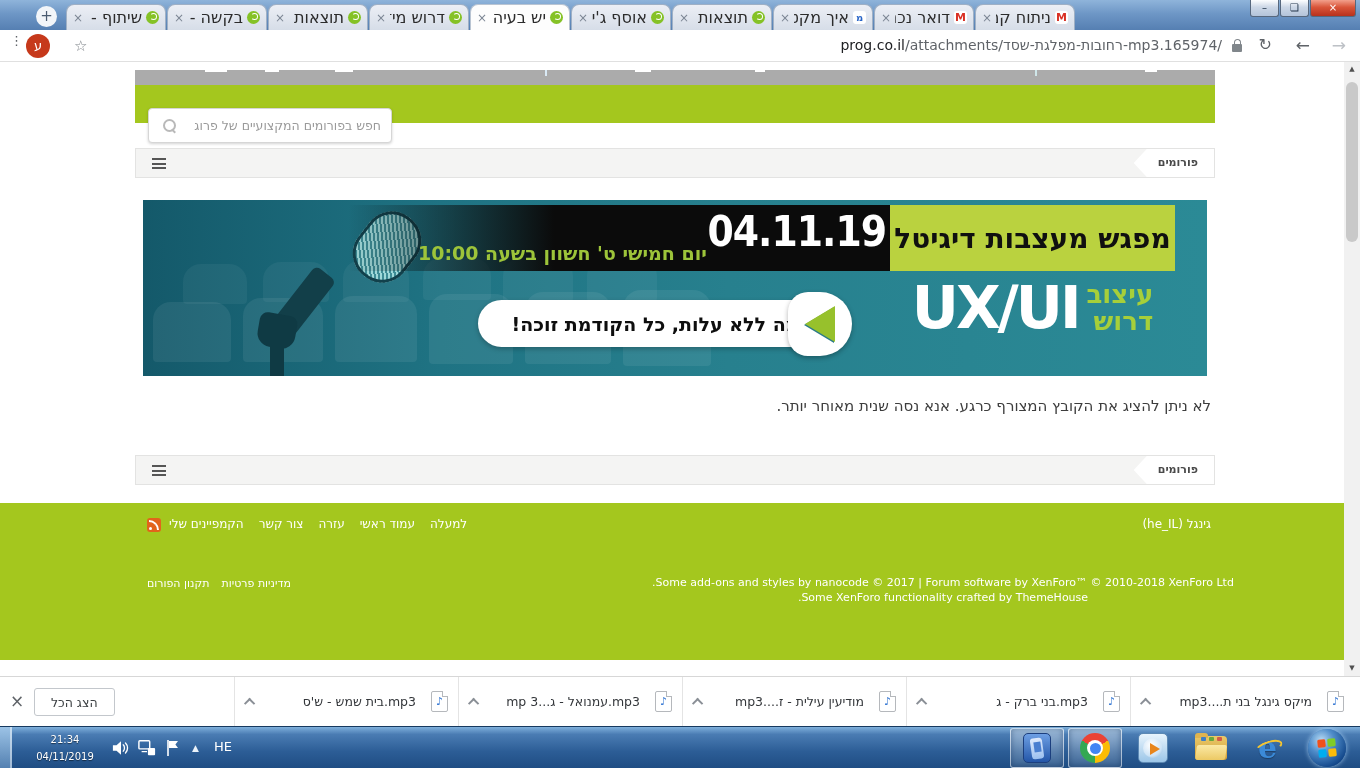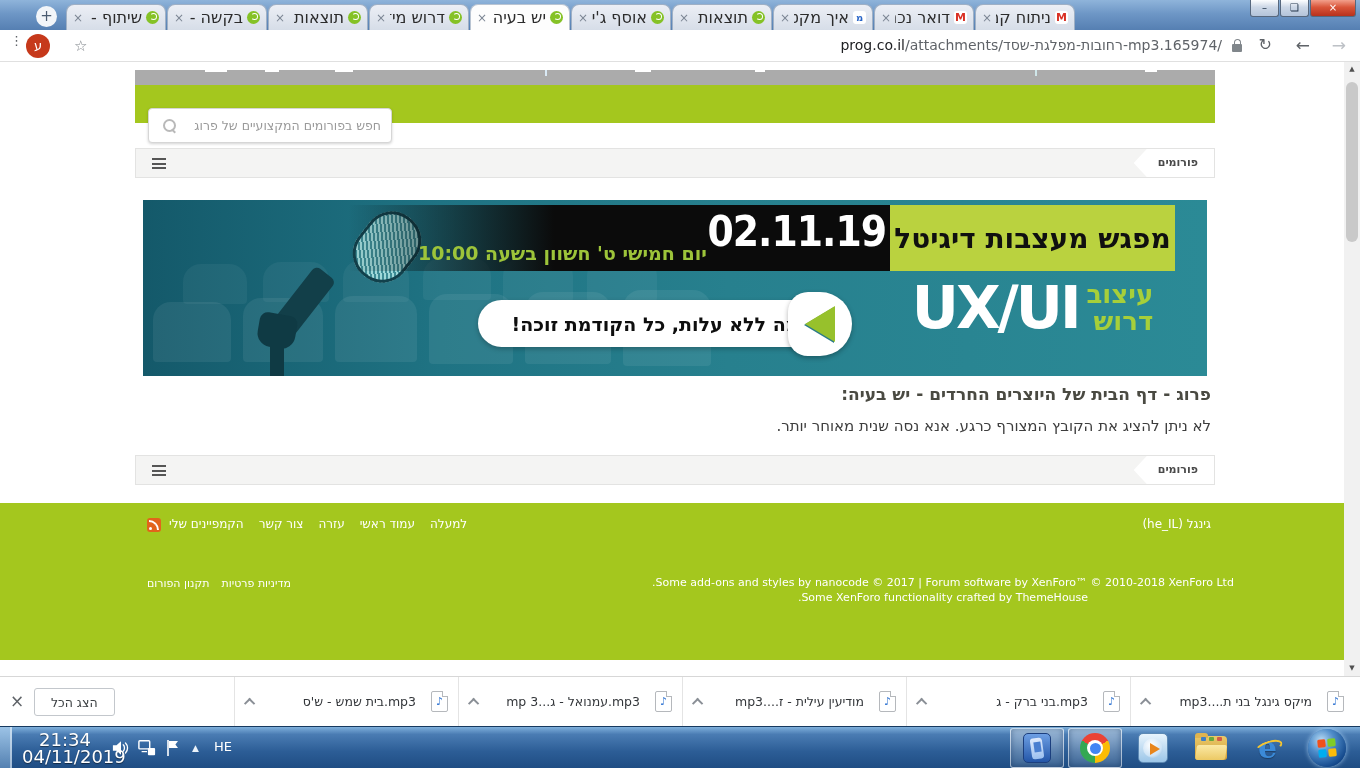--- a/index.html
+++ b/index.html
@@ -167,21 +167,21 @@
     line-height:19px; text-align:center; }
   .fileicon::after { content:""; position:absolute; right:-1px; top:-1px; width:5px; height:5px;
     background:#fff; border-left:1px solid #b5b8bc; border-bottom:1px solid #b5b8bc; }
 
   
   .taskbar { position:absolute; left:0; top:726px; width:1360px; height:42px;
     background:linear-gradient(180deg,#7fb0dc 0%,#4a7cb3 18%,#2c5d96 60%,#1f4d83 100%);
     border-top:1px solid #16395f; }
   .showdesk { position:absolute; left:0; top:0; width:12px; height:42px;
     background:linear-gradient(180deg,#9cc3e6,#527fb0); border-right:2px solid rgba(255,255,255,.45); }
-  .clock { position:absolute; left:22px; top:4px; width:86px; color:#fff; font-size:18px;
+  .clock { position:absolute; left:22px; top:4px; width:86px; color:#fff; font-size:10px;
     text-align:center; line-height:17px; text-shadow:0 1px 1px rgba(0,0,0,.5); }
   .trayicon { position:absolute; top:12px; width:18px; height:18px; }
   .tray-spk { left:112px; } .tray-net { left:138px; } .tray-flag { left:164px; }
   .tray-up { position:absolute; left:192px; top:16px; color:#eaf2fa; font-size:9px; }
   .tray-lang { position:absolute; left:214px; top:12px; color:#fff; font-size:13px; }
   .apps { position:absolute; right:6px; top:0; height:42px; display:flex; flex-direction:row-reverse;
     align-items:center; gap:4px; }
   .appslot { width:54px; height:40px; display:flex; align-items:center; justify-content:center; border-radius:3px; }
   .appslot.pressed { background:linear-gradient(180deg,rgba(255,255,255,.42),rgba(255,255,255,.12));
     border:1px solid rgba(255,255,255,.5); box-shadow:inset 0 0 6px rgba(20,50,90,.5); }
@@ -343,21 +343,21 @@
         <span class="seat" style="left:360px;top:0;width:70px;height:44px;opacity:.7;"></span>
         <span class="seat" style="left:444px;top:0;width:70px;height:44px;opacity:.7;"></span>
       </div>
       <div class="micwrap">
         <div class="mic-head"></div>
         <div class="mic-handle"></div>
         <div class="mic-clip"></div>
         <div class="mic-stand"></div>
       </div>
       <div class="blackstrip">
-        <div class="bdate">02.11.19</div>
+        <div class="bdate">04.11.19</div>
         <div class="bsub">יום חמישי ט' חשוון בשעה 10:00</div>
       </div>
       <div class="limebox">
         <span class="t">מפגש מעצבות דיגיטל</span>
       </div>
       <div class="uxwrap">
         <span class="uxbig">UX/UI</span>
         <span class="uxside">
           <div>עיצוב</div>
           <div>דרוש</div>
@@ -365,21 +365,20 @@
       </div>
       <div class="cta">
         <span class="ctext">הרשמה ללא עלות, כל הקודמת זוכה!</span>
       </div>
       <div class="playblob">
         <span class="playtri"></span>
       </div>
     </div>
 
     <div class="msgwrap">
-      <div class="msg-title">פרוג - דף הבית של היוצרים החרדים - יש בעיה:</div>
       <div class="msg-body">לא ניתן להציג את הקובץ המצורף כרגע. אנא נסה שנית מאוחר יותר.</div>
     </div>
 
     <div class="crumbbar two">
       <div class="hamburger">
           <i></i>
           <i></i>
           <i></i>
         </div>
       <div class="crumb">פורומים</div>

